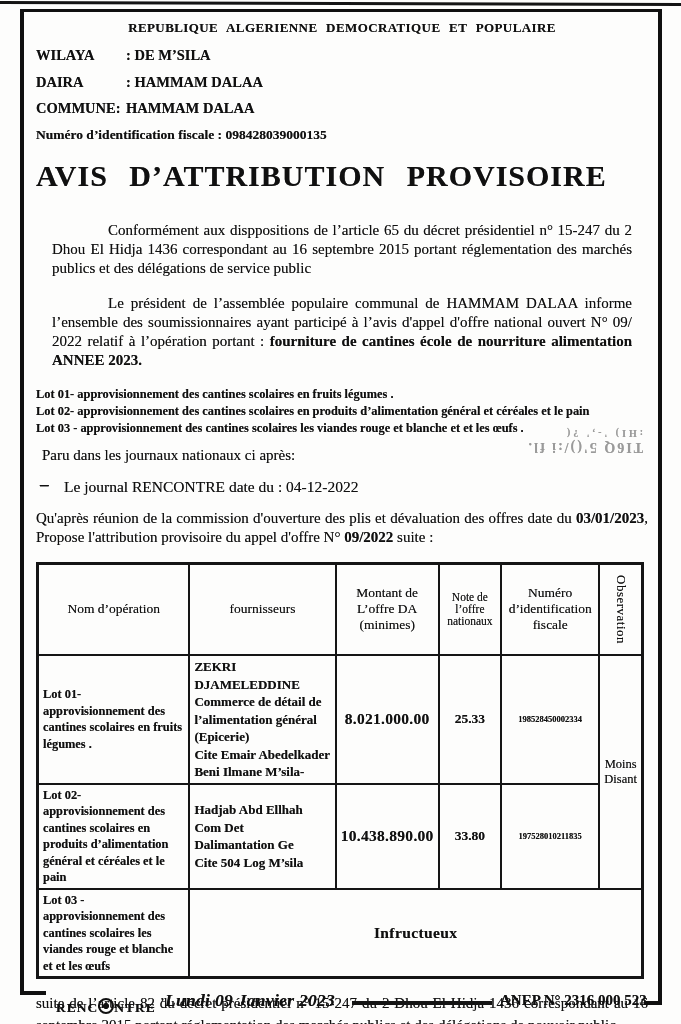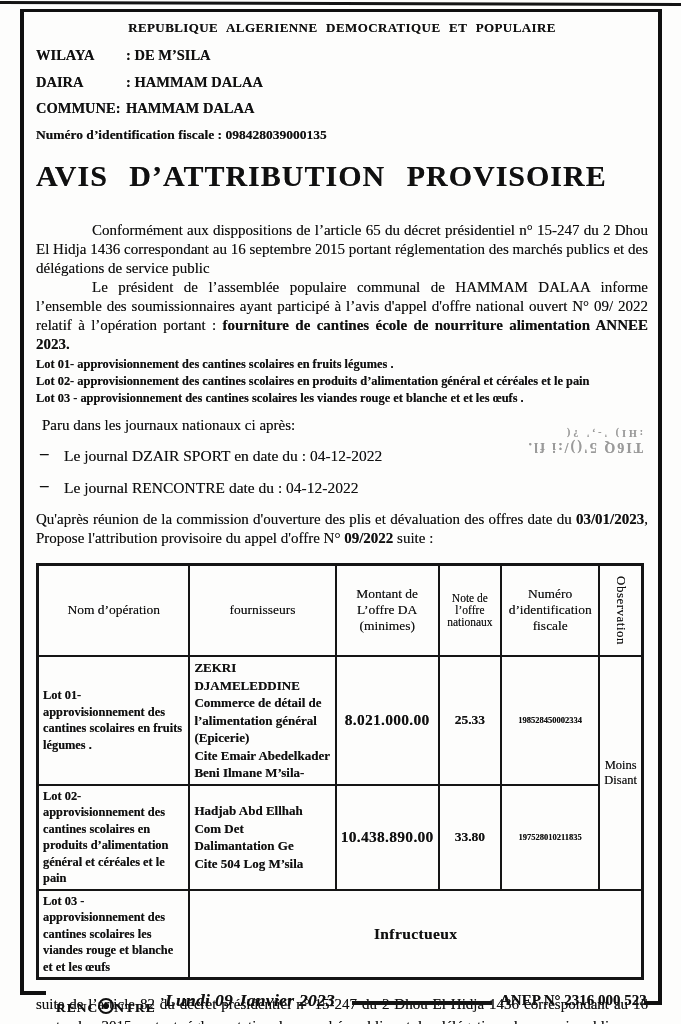--- a/index.html
+++ b/index.html
@@ -20,21 +20,21 @@
   .anep-corner{position:absolute;left:644px;top:1001px;width:15px;height:4px;background:#101010;}
 
   
   .content{position:absolute;left:36px;top:10px;width:612px;padding-top:10px;}
   .republic{font-weight:bold;font-size:13px;text-align:center;letter-spacing:.4px;word-spacing:5px;}
   .idblock{margin-top:11px;font-weight:bold;font-size:14.5px;}
   .idrow{margin-bottom:9.5px;}
   .idrow .lbl{display:inline-block;width:90px;}
   .fiscal-line{font-weight:bold;font-size:13.5px;}
   .doc-title{margin:15px 0 0 0;text-align:left;font-size:30px;font-weight:bold;letter-spacing:1px;word-spacing:13px;line-height:1.2;}
-  .para{margin:0;font-size:15px;line-height:19px;text-align:justify;}
+  .para{margin:16px;font-size:15px;line-height:19px;text-align:justify;}
   .p1{margin-top:27px;text-indent:56px;}
   .p2{text-indent:56px;}
   .boldrun{font-weight:bold;}
   .lots{margin-top:2px;font-weight:bold;font-size:12.4px;line-height:17.4px;white-space:nowrap;}
   .paru{margin-top:9px;font-size:15px;padding-left:6px;}
   .journals{margin:12px 0 0 0;padding:0 0 0 28px;list-style:none;}
   .journals li{position:relative;font-size:15.5px;margin-bottom:13px;line-height:19px;}
   .journals li .dash{position:absolute;left:-24px;top:-2px;font-weight:bold;font-size:17px;}
   .quapres{margin-top:6px;font-size:15px;line-height:19px;text-align:justify;}
 
@@ -113,21 +113,21 @@
 
     <div class="lots">
       <div>Lot 01- approvisionnement des cantines scolaires en fruits légumes .</div>
       <div>Lot 02- approvisionnement des cantines scolaires en produits d’alimentation général et céréales et le pain</div>
       <div>Lot 03 - approvisionnement des cantines scolaires les viandes rouge et  blanche et et les œufs .</div>
     </div>
 
     <div class="paru">Paru dans les journaux nationaux ci après:</div>
 
     <ul class="journals">
-      <li><span class="dash">–</span><span>Le journal  DZAIR SPORT   en date du : 04-12-2022</span></li>
+      <li><span class="dash">–</span></li>
       <li><span class="dash">–</span><span>Le journal  RENCONTRE   date du : 04-12-2022</span></li>
     </ul>
 
     <p class="quapres"><span>Qu'après réunion de  la commission d'ouverture des plis et dévaluation des offres date  du </span><span class="boldrun">03/01/2023</span><span>, Propose l'attribution provisoire du appel d'offre  N° </span><span class="boldrun">09/2022</span><span> suite :</span></p>
 
     <table class="award">
       <tbody>
         <tr class="hdr">
           <th class="h" style="width:172px;">Nom d’opération</th>
           <th class="h" style="width:160px;">fournisseurs</th>

